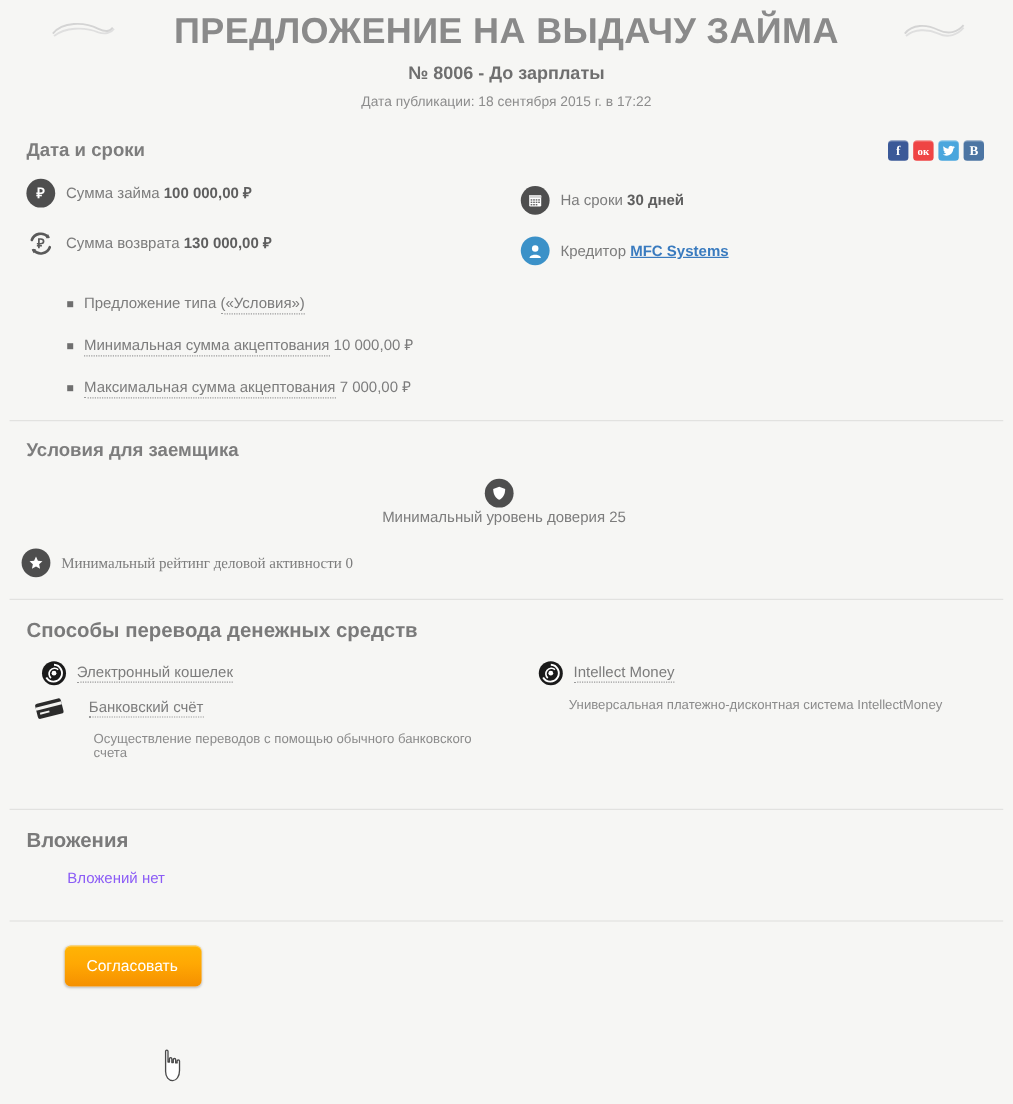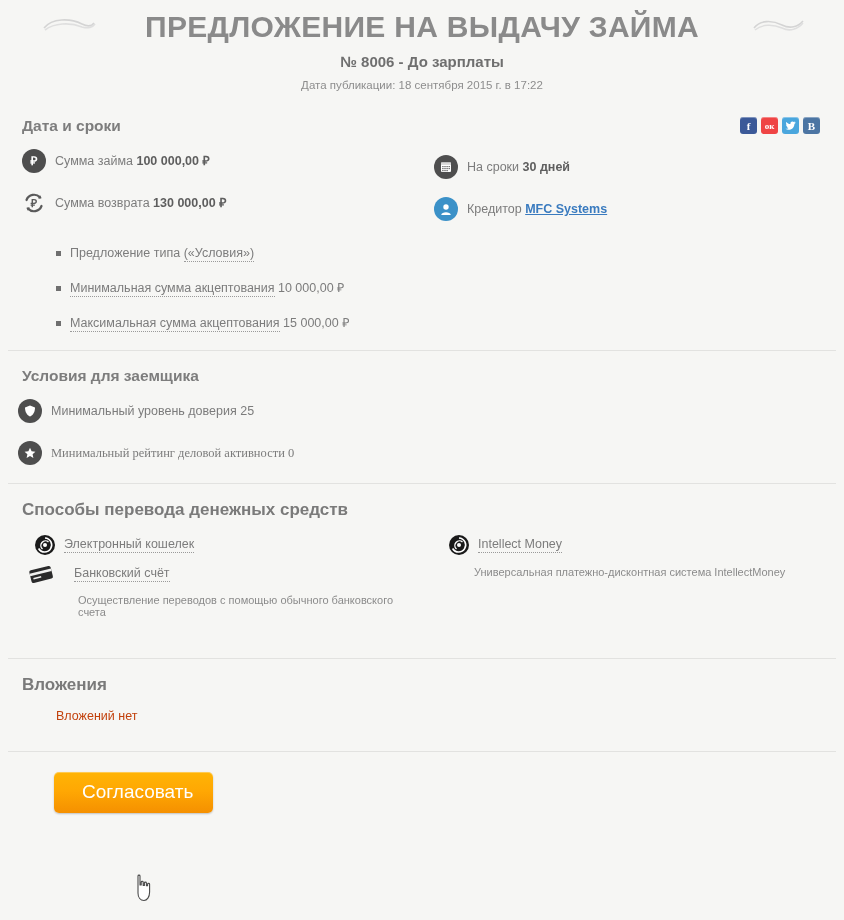--- a/index.html
+++ b/index.html
@@ -189,32 +189,32 @@
   }
   .pay-desc {
     font-size: 11px;
     color: #8b8b8b;
     margin: 10px 0 18px 56px;
   }
   .pay-desc.indent-r { margin-left: 40px; }
 
   .attach-text {
     font-size: 12.5px;
-    color: #c2410c;
+    color: #8b5cf6;
     padding: 0 0 28px 34px;
   }
 
   
   .btn-wrap { padding: 20px 0 0 54px; }
   .btn {
     display: inline-block;
     border: none;
     border-radius: 5px;
-    padding: 9px 20px 10px 28px;
-    font-size: 19px;
+    padding: 9px 20px 10px 18px;
+    font-size: 13px;
     color: #fff;
     font-family: "Liberation Sans", sans-serif;
     background: linear-gradient(to bottom, #ffb405 0%, #ffa803 45%, #f59000 100%);
     box-shadow: 0 1px 2px rgba(0,0,0,.22), inset 0 1px 0 rgba(255,255,255,.30);
     cursor: pointer;
   }
 
   .cursor {
     position: absolute;
     left: 133px;
@@ -350,31 +350,31 @@
     </div>
 
     <ul class="blist" style="margin-top:6px;">
       <li>
         <span>Предложение типа </span><span class="dotted">(«Условия»)</span>
       </li>
       <li>
         <span class="dotted">Минимальная сумма акцептования</span><span> 10 000,00 ₽</span>
       </li>
       <li>
-        <span class="dotted">Максимальная сумма акцептования</span><span> 15 000,00 ₽</span>
+        <span class="dotted">Максимальная сумма акцептования</span><span> 7 000,00 ₽</span>
       </li>
     </ul>
   </div>
 
   <div class="divider" style="margin-top:14px;"></div>
 
   <div class="section">
     <h2 class="section-title">Условия для заемщика</h2>
 
-    <div class="irow" style="margin-left:-4px;">
+    <div class="irow" style="margin-left:-4px;flex-direction:column;">
       <span class="ico">
         <span class="circ">
           <svg width="14" height="14" viewBox="0 0 14 14">
             <path d="M7 1.6 L12 3.4 C12 8.2, 9.8 11.2, 7 12.4 C4.2 11.2, 2 8.2, 2 3.4 Z" fill="#ffffff"></path>
           </svg>
         </span>
       </span>
       <span class="txt">
         <span>Минимальный уровень доверия</span>
         <span>25</span>

